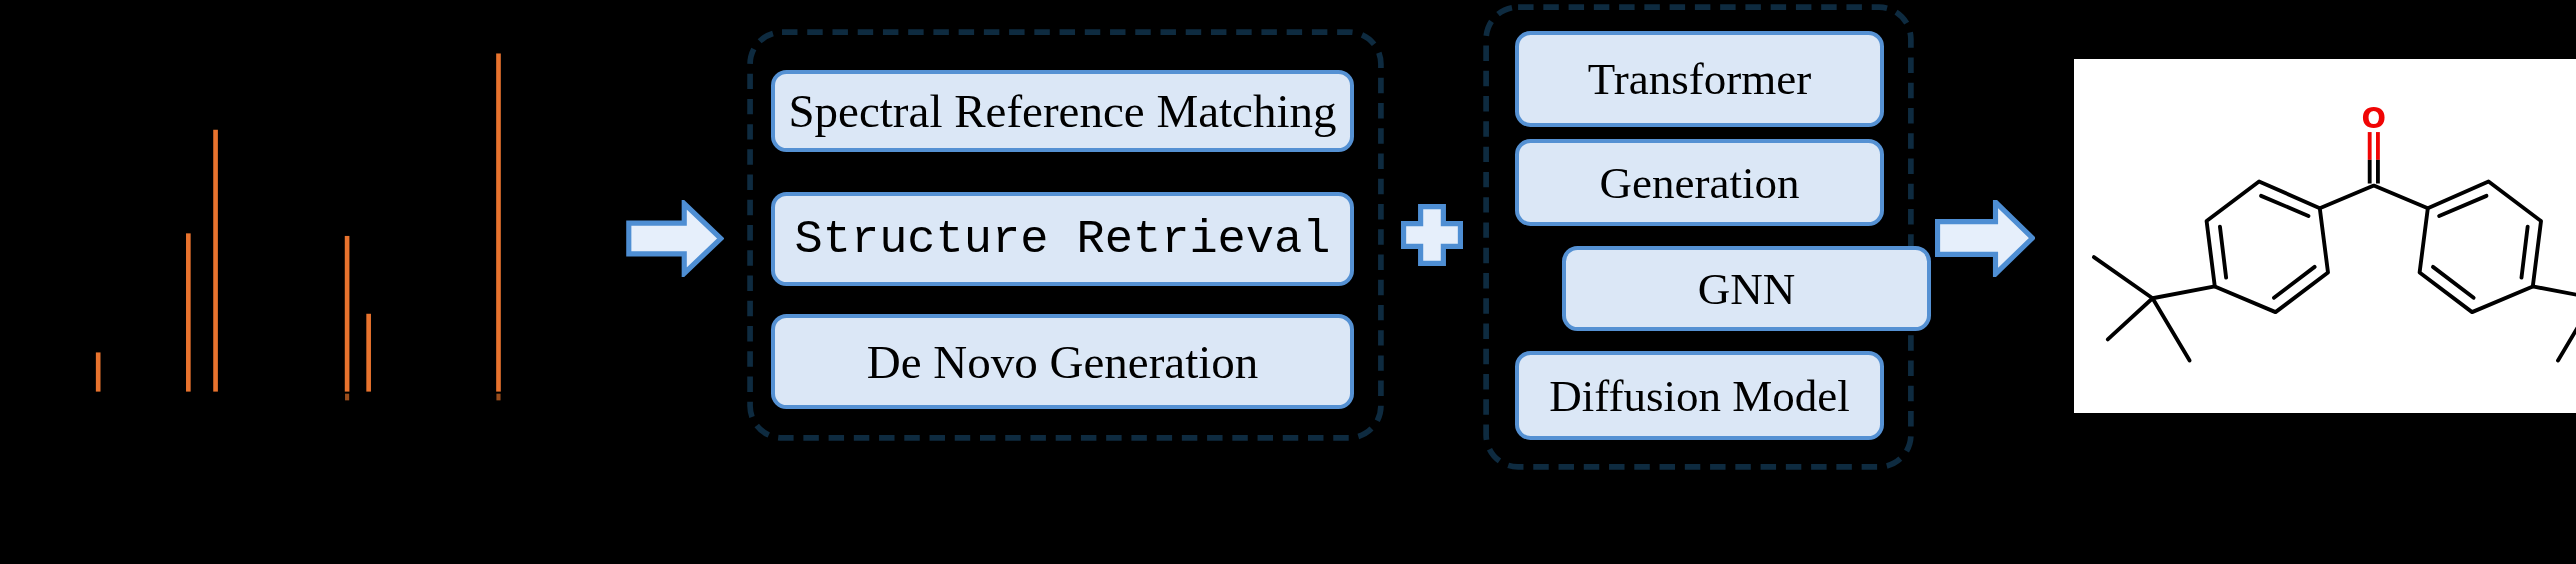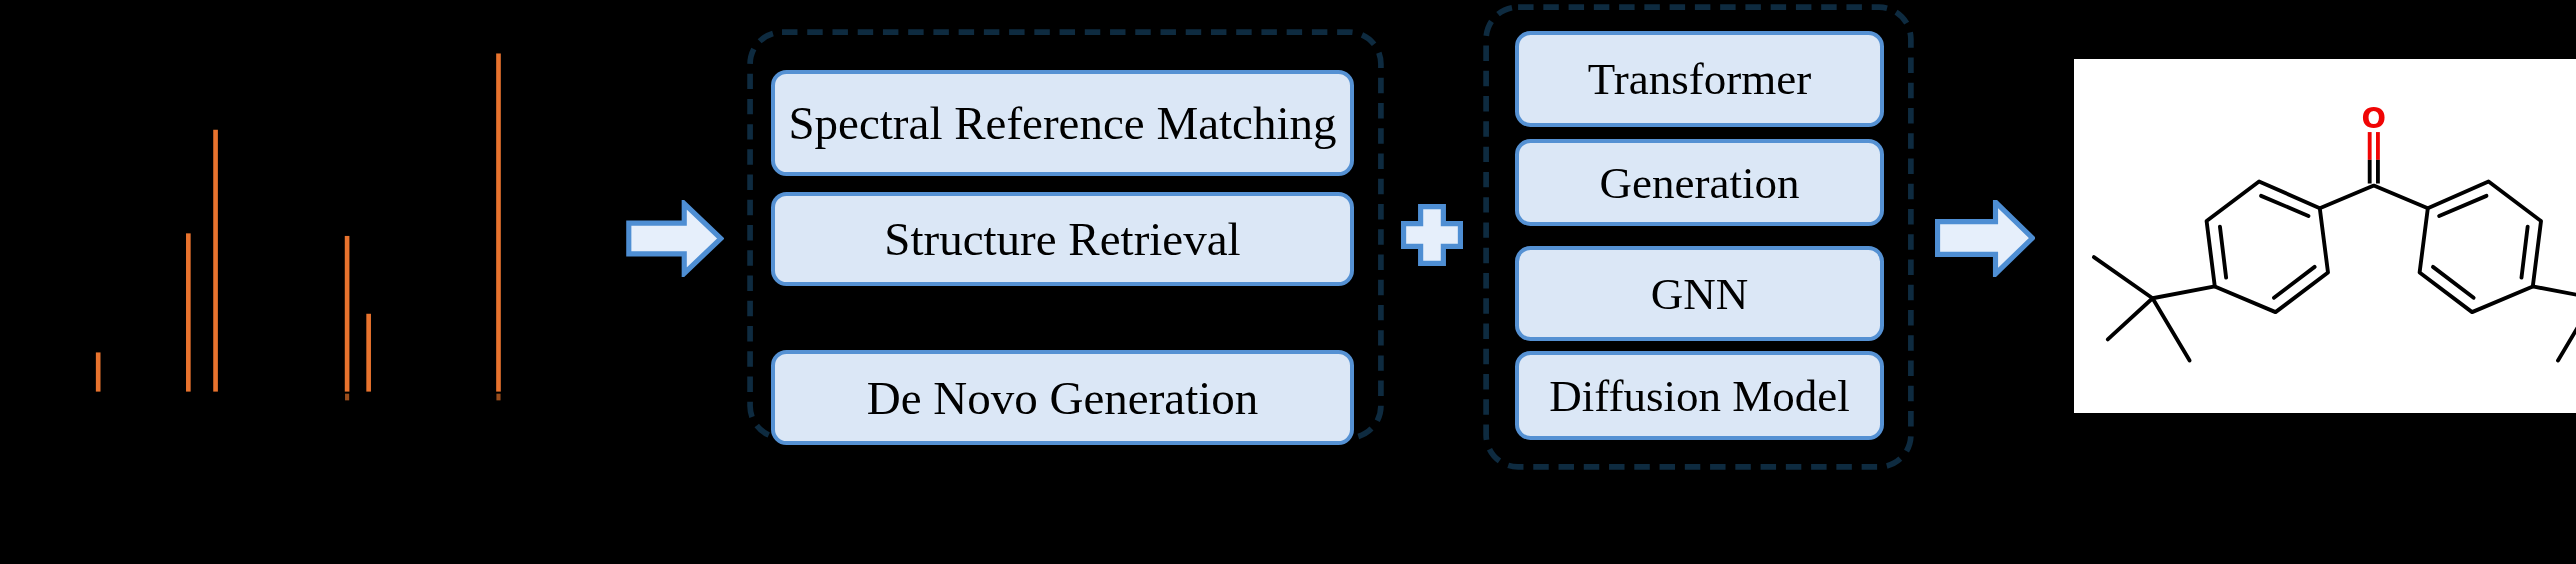--- a/index.html
+++ b/index.html
@@ -13,22 +13,22 @@
   html,body{margin:0;padding:0;background:var(--bg);}
   #canvas{position:relative;width:2670px;height:564px;background:var(--bg);overflow:hidden;
           font-family:"Liberation Serif", serif;}
   .abs{position:absolute;}
   
   .pill{position:absolute;background:var(--box_fill);border:4.1px solid var(--box_border);
         border-radius:15.5px;box-sizing:border-box;display:flex;align-items:center;justify-content:center;
         color:var(--text);}
   .pill.m1{left:771px;width:583px;font-size:47px;}
   .pill.m2{left:1515px;width:369px;font-size:45px;}
-  .r1a{top:70px;height:106px;} .r1b{top:192px;height:94px;} .r1c{top:314px;height:95px;margin-top:36px;}
-  .r2a{top:31px;height:96px;} .r2b{top:139px;height:87px;} .r2c{top:246px;height:95px;} .r2d{top:351px;height:89px;justify-content:center;}
+  .r1a{top:70px;height:82px;} .r1b{top:192px;height:94px;font-family:Liberation Mono, monospace;} .r1c{top:314px;height:95px;}
+  .r2a{top:31px;height:96px;} .r2b{top:139px;height:87px;} .r2c{top:246px;height:85px;margin-left:47px;} .r2d{top:351px;height:89px;justify-content:center;}
   svg{display:block;}
   .bond{stroke:var(--molecule_bond);stroke-width:7.5;fill:none;stroke-linecap:round;stroke-linejoin:round;}
   .obond{stroke:var(--molecule_oxygen);stroke-width:7.5;fill:none;stroke-linecap:butt;}
   .cbond{stroke:var(--molecule_bond);stroke-width:7.5;fill:none;stroke-linecap:butt;}
   .shape{fill:var(--shape_fill);stroke:var(--shape_border);stroke-width:10;stroke-linejoin:miter;}
   .dashedrect{fill:none;stroke:var(--dashed_border);stroke-width:11;stroke-dasharray:30 19;}
   .olabel{fill:var(--molecule_oxygen);font-family:"DejaVu Sans",sans-serif;font-weight:bold;font-size:56px;}
 </style>
 </head>
 <body>

